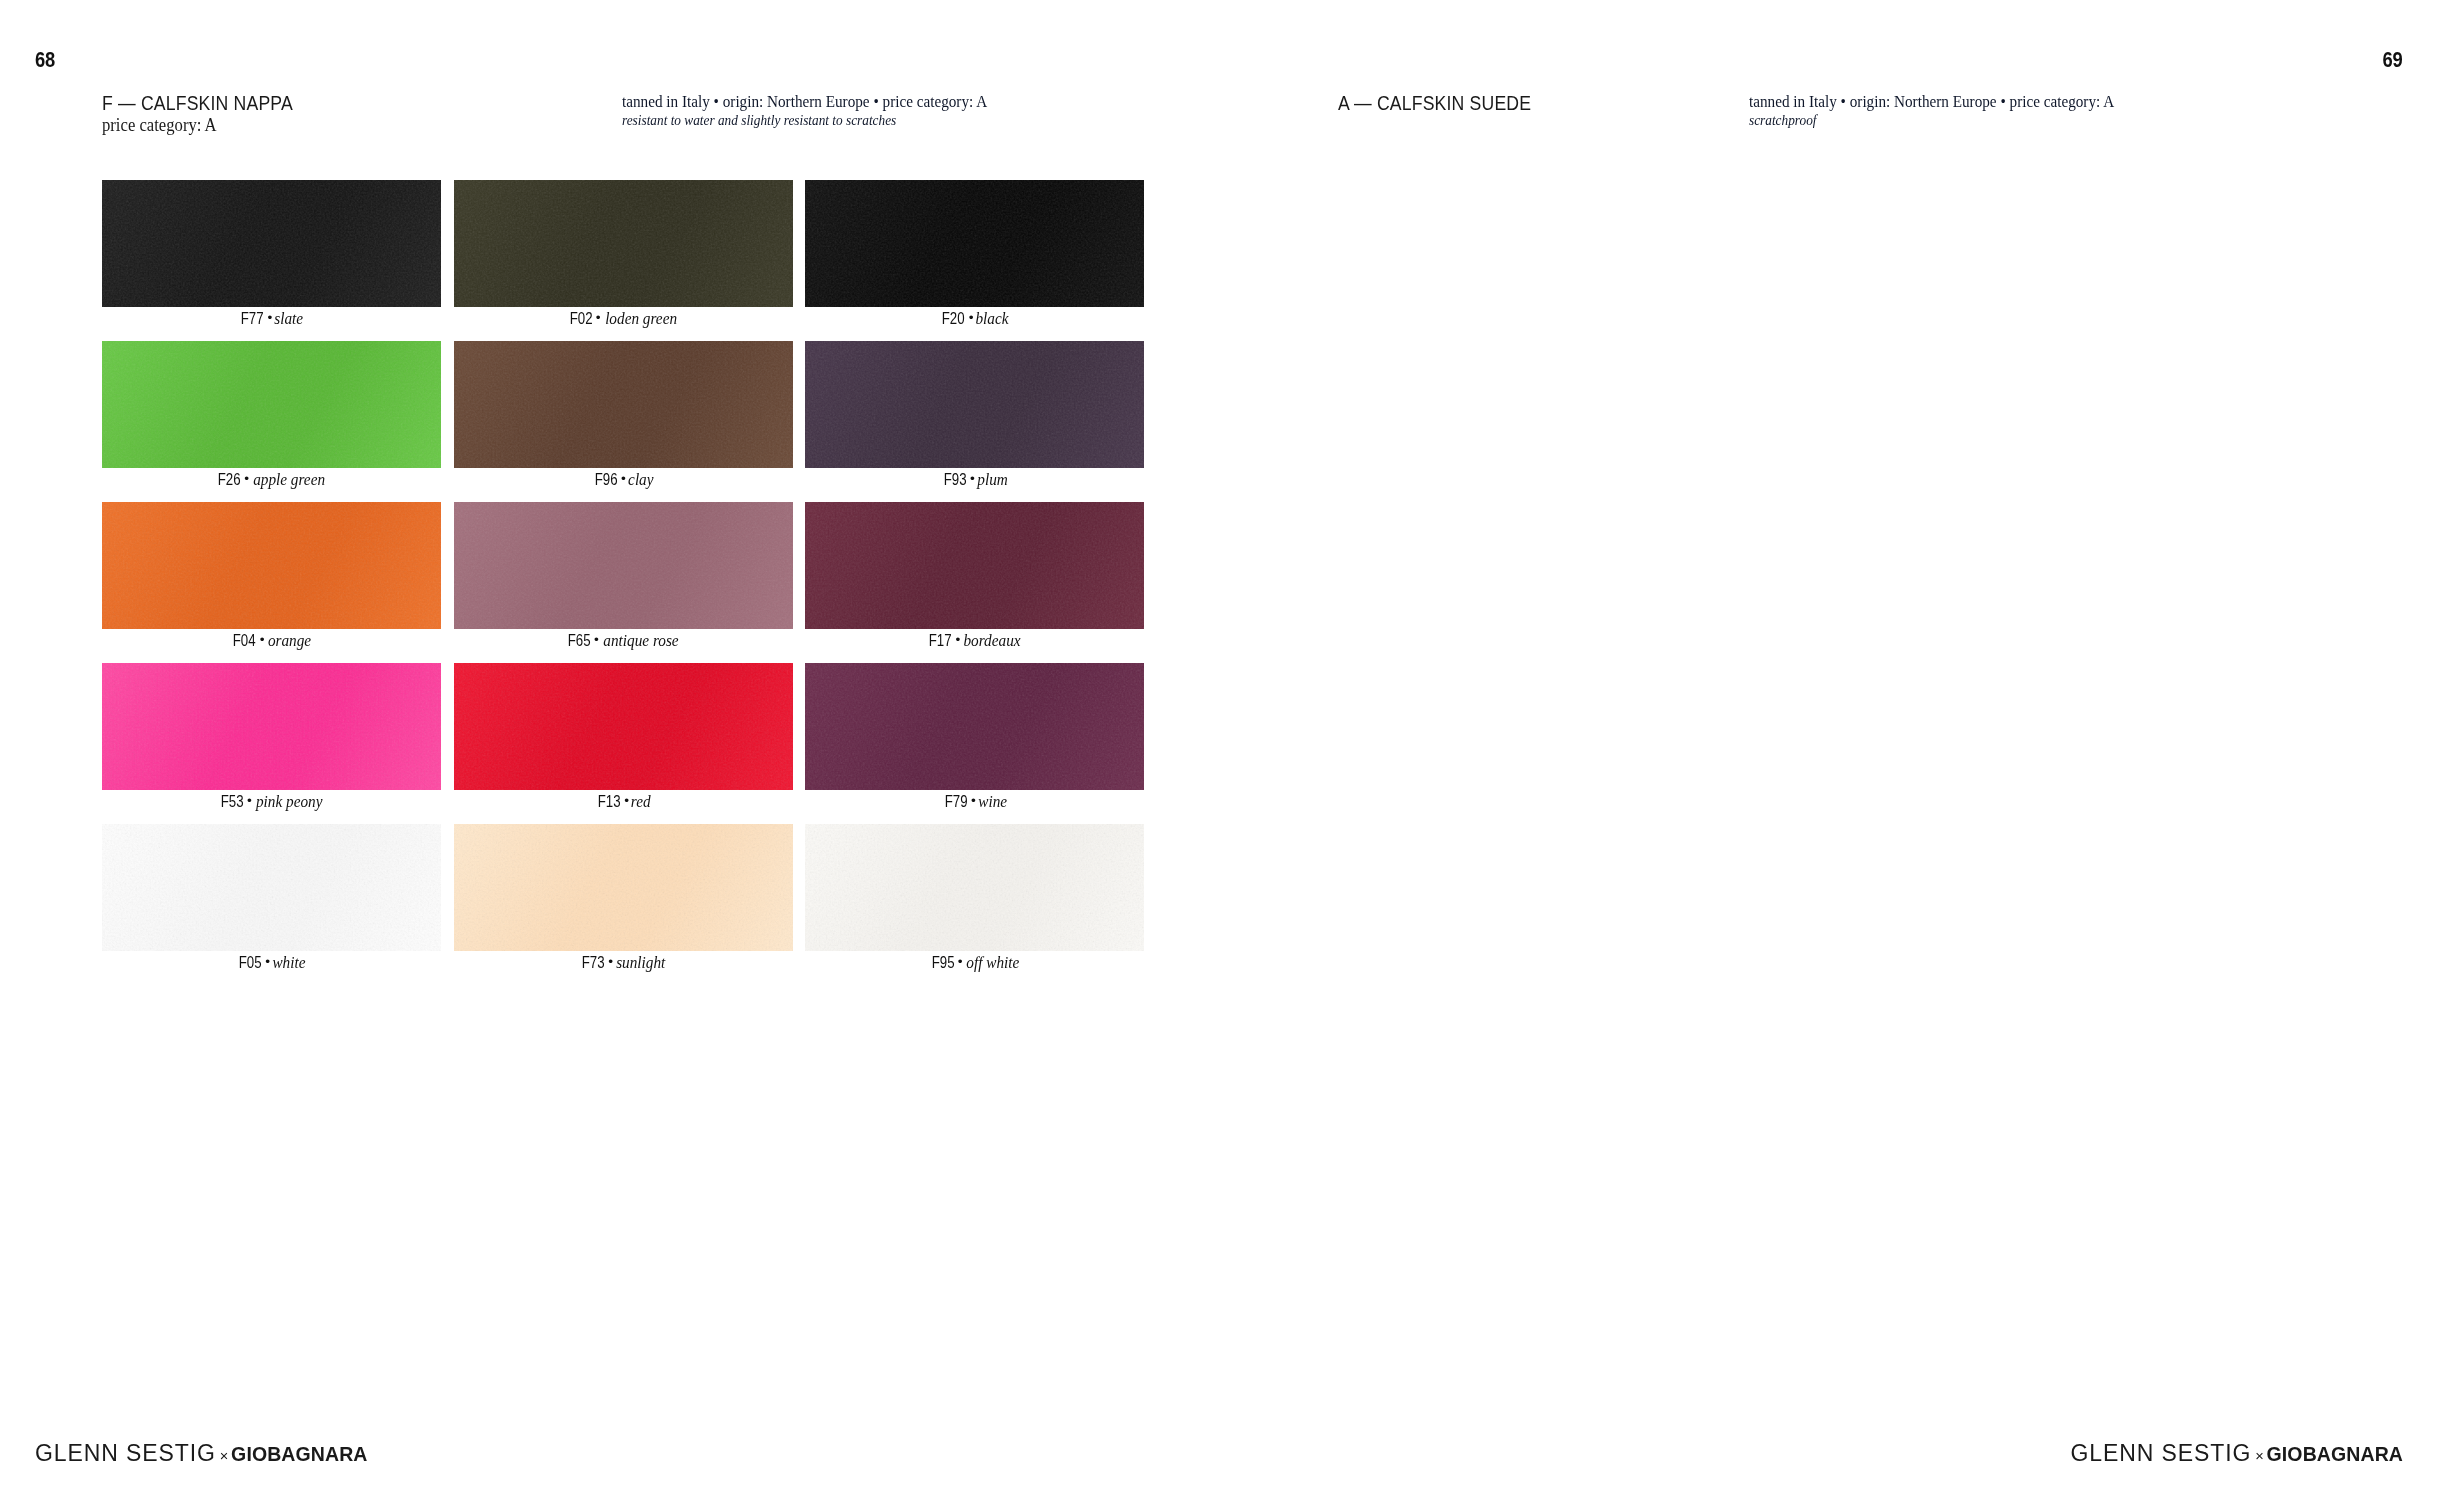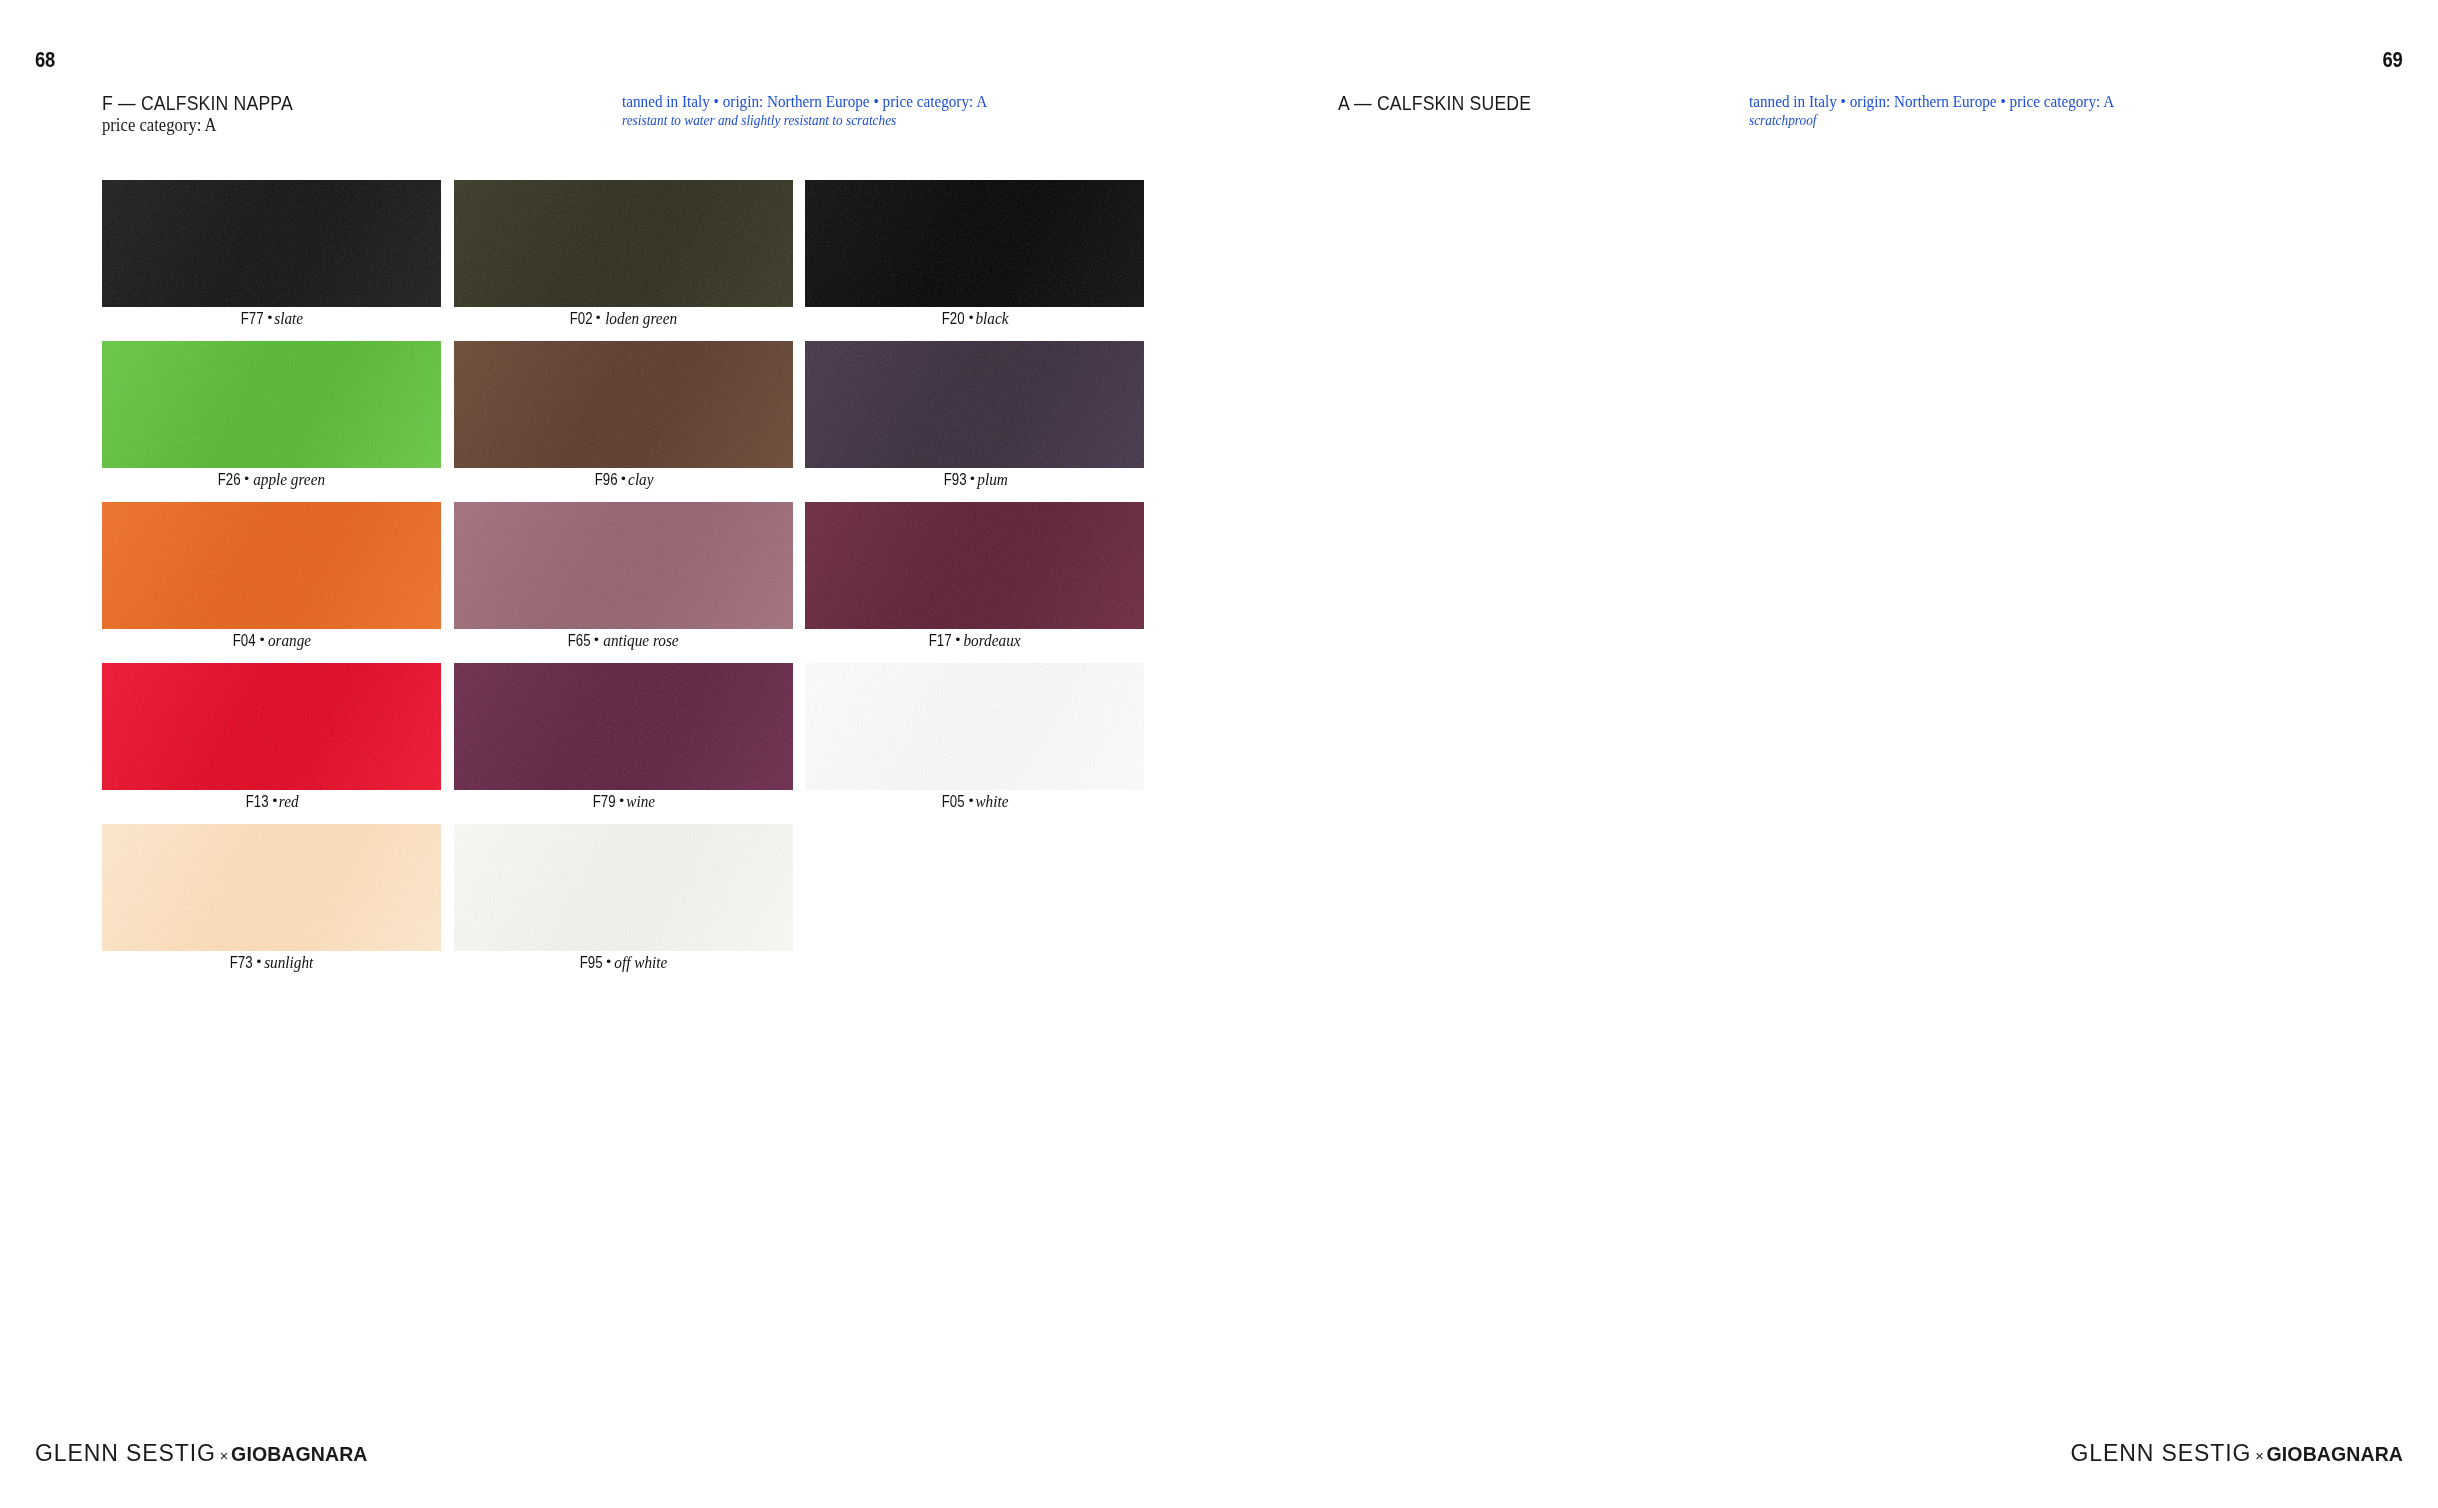--- a/index.html
+++ b/index.html
@@ -78,21 +78,21 @@
     color: #1a1a1a;
     transform: scaleX(0.9);
     transform-origin: left top;
     white-space: nowrap;
   }
 
   .spec-block {
     position: absolute;
     top: 1px;
     font-family: "Liberation Serif", serif;
-    color: #1d4ed8;
+    color: #0f172a;
     white-space: nowrap;
   }
   .spec-line1 {
     font-size: 16px;
     line-height: 19.5px;
     transform: scaleX(0.95);
     transform-origin: left top;
   }
   .spec-line2 {
     font-size: 14px;
@@ -338,20 +338,34 @@
                   <feTurbulence type="fractalNoise" baseFrequency="0.55" numOctaves="3" seed="59"></feTurbulence>
                   <feColorMatrix type="saturate" values="0"></feColorMatrix>
                 </filter>
               </defs>
               <rect width="100%" height="100%" filter="url(#g59)" opacity="0.14"></rect>
             </svg>
           </div>
           <div class="cap"><span class="code">F17</span><span class="dot">•</span><span class="nm">bordeaux</span></div>
         </div>
         <div class="cell">
+          <div class="swatch" style="background: linear-gradient(118deg, rgb(255, 73, 163) 0%, rgb(251, 43, 147) 42%, rgb(251, 43, 147) 62%, rgb(255, 73, 163) 100%);">
+            <svg class="grain" width="100%" height="100%" preserveAspectRatio="none" viewBox="0 0 348 130">
+              <defs>
+                <filter id="g66" x="0" y="0" width="100%" height="100%">
+                  <feTurbulence type="fractalNoise" baseFrequency="0.55" numOctaves="3" seed="66"></feTurbulence>
+                  <feColorMatrix type="saturate" values="0"></feColorMatrix>
+                </filter>
+              </defs>
+              <rect width="100%" height="100%" filter="url(#g66)" opacity="0.14"></rect>
+            </svg>
+          </div>
+          <div class="cap"><span class="code">F53</span><span class="dot">•</span><span class="nm">pink peony</span></div>
+        </div>
+        <div class="cell">
           <div class="swatch" style="background: linear-gradient(118deg, rgb(240, 21, 48) 0%, rgb(224, 6, 34) 42%, rgb(224, 6, 34) 62%, rgb(240, 21, 48) 100%);">
             <svg class="grain" width="100%" height="100%" preserveAspectRatio="none" viewBox="0 0 348 130">
               <defs>
                 <filter id="g73" x="0" y="0" width="100%" height="100%">
                   <feTurbulence type="fractalNoise" baseFrequency="0.55" numOctaves="3" seed="73"></feTurbulence>
                   <feColorMatrix type="saturate" values="0"></feColorMatrix>
                 </filter>
               </defs>
               <rect width="100%" height="100%" filter="url(#g73)" opacity="0.14"></rect>
             </svg>

